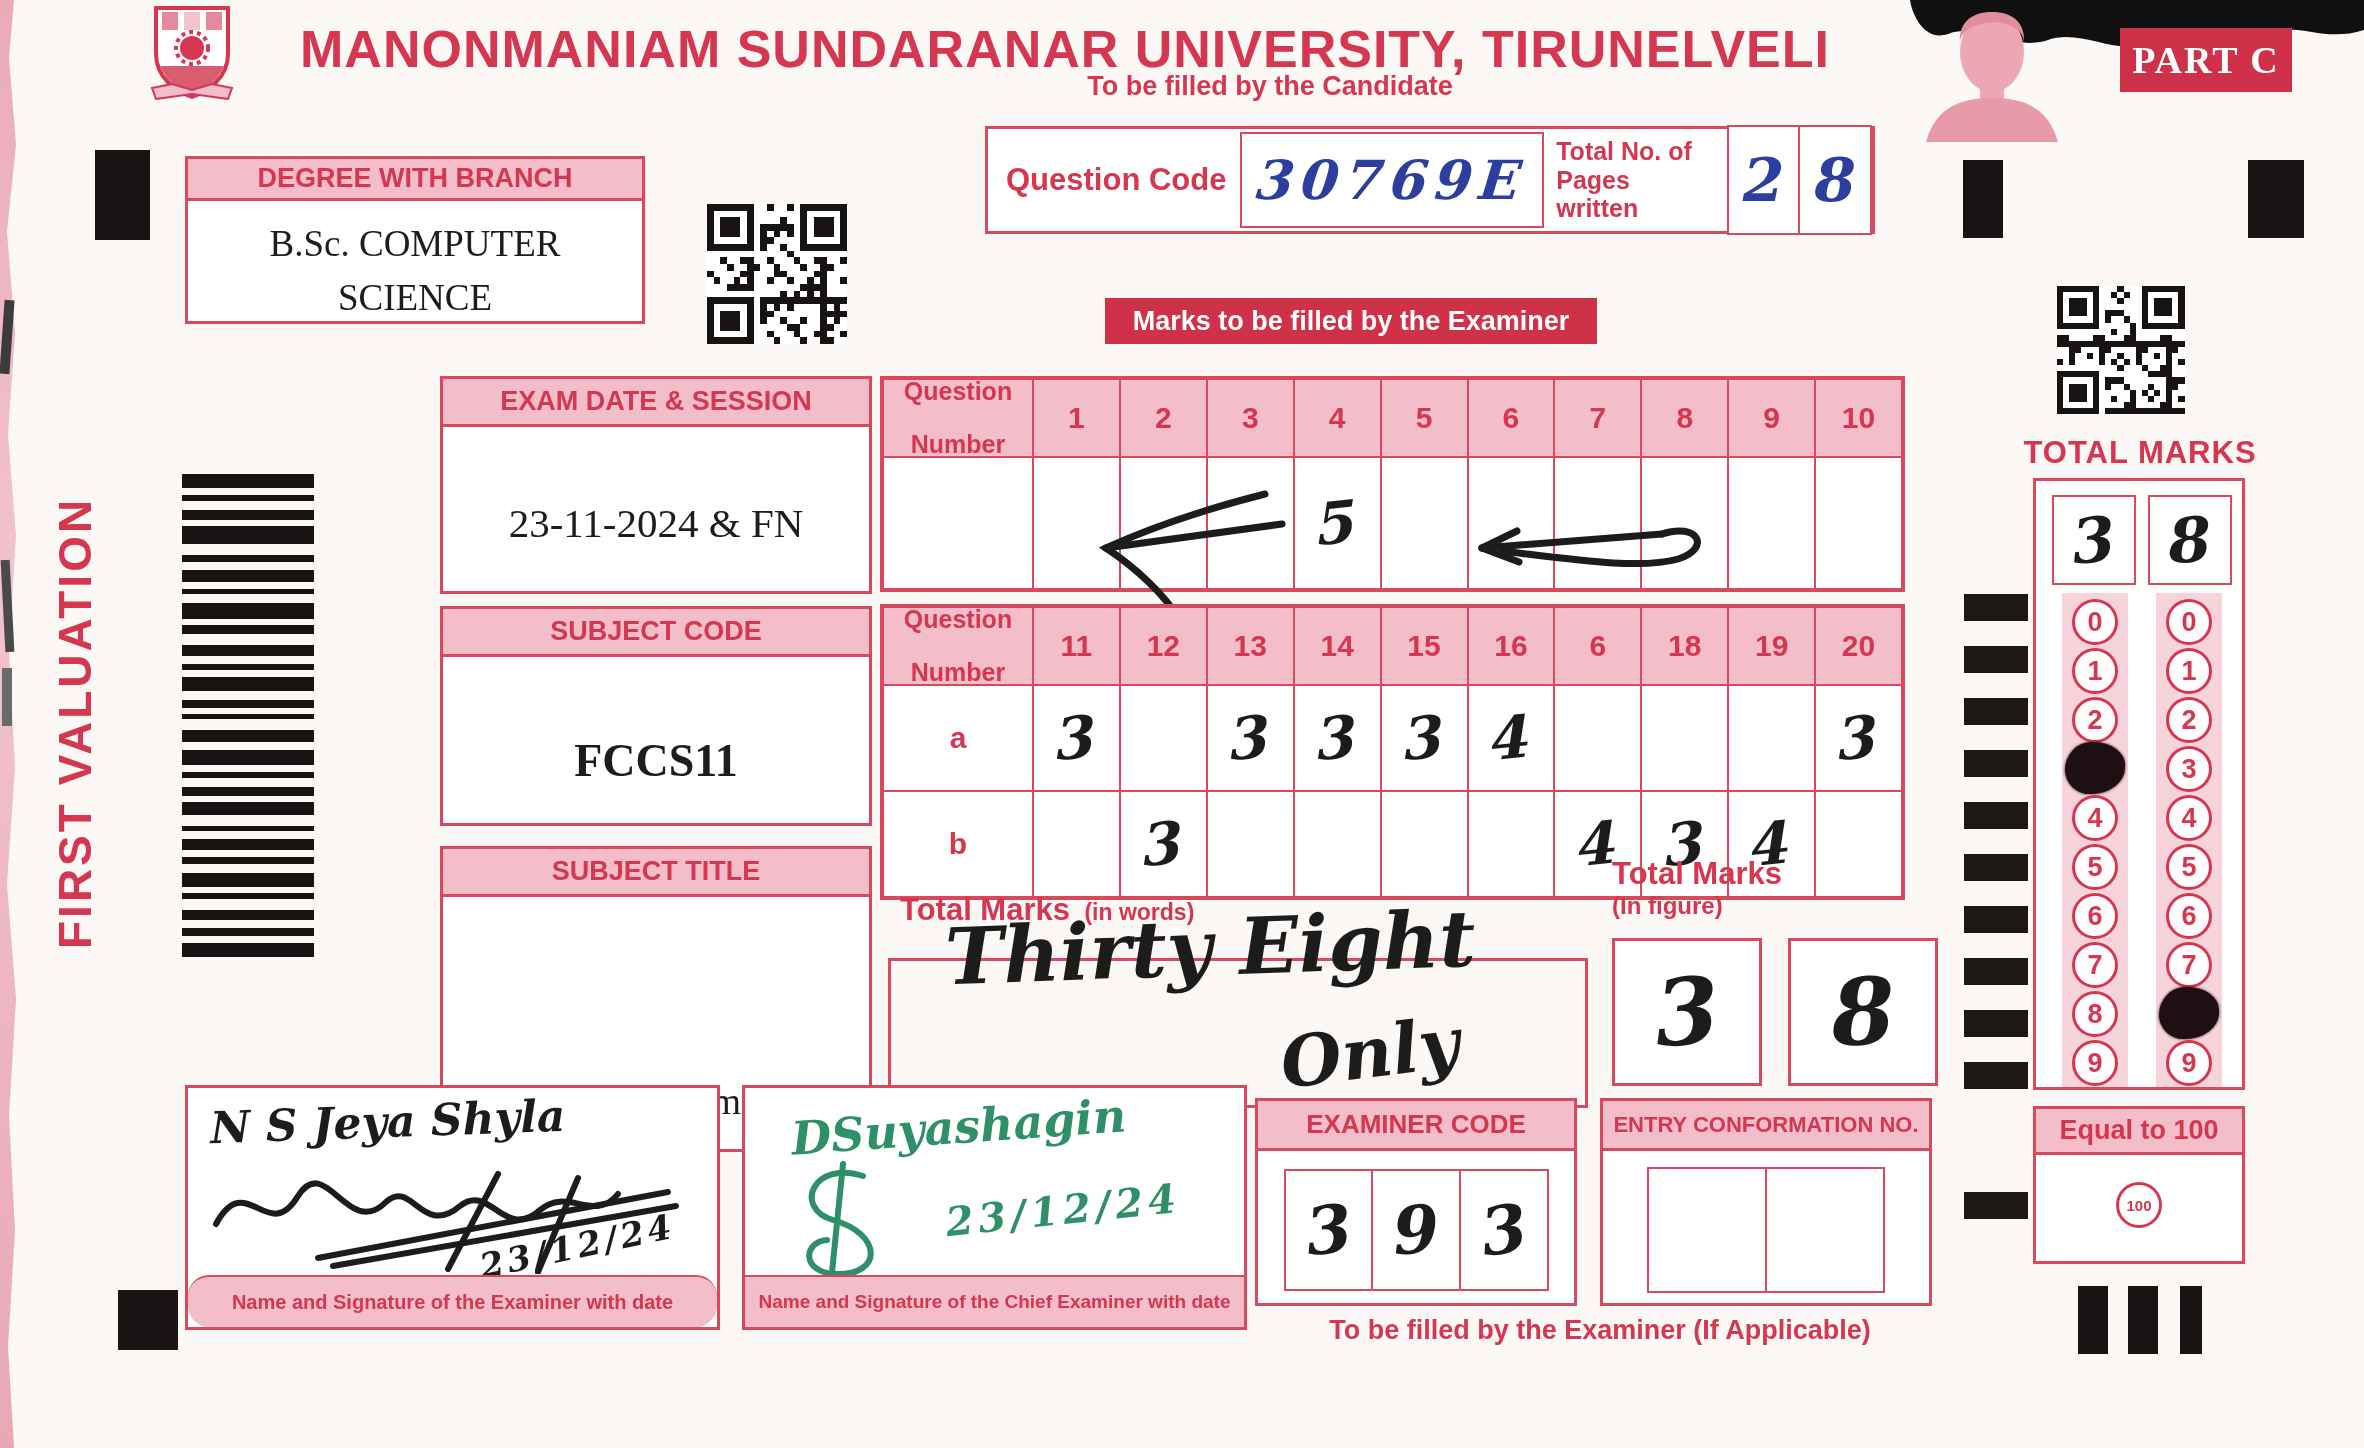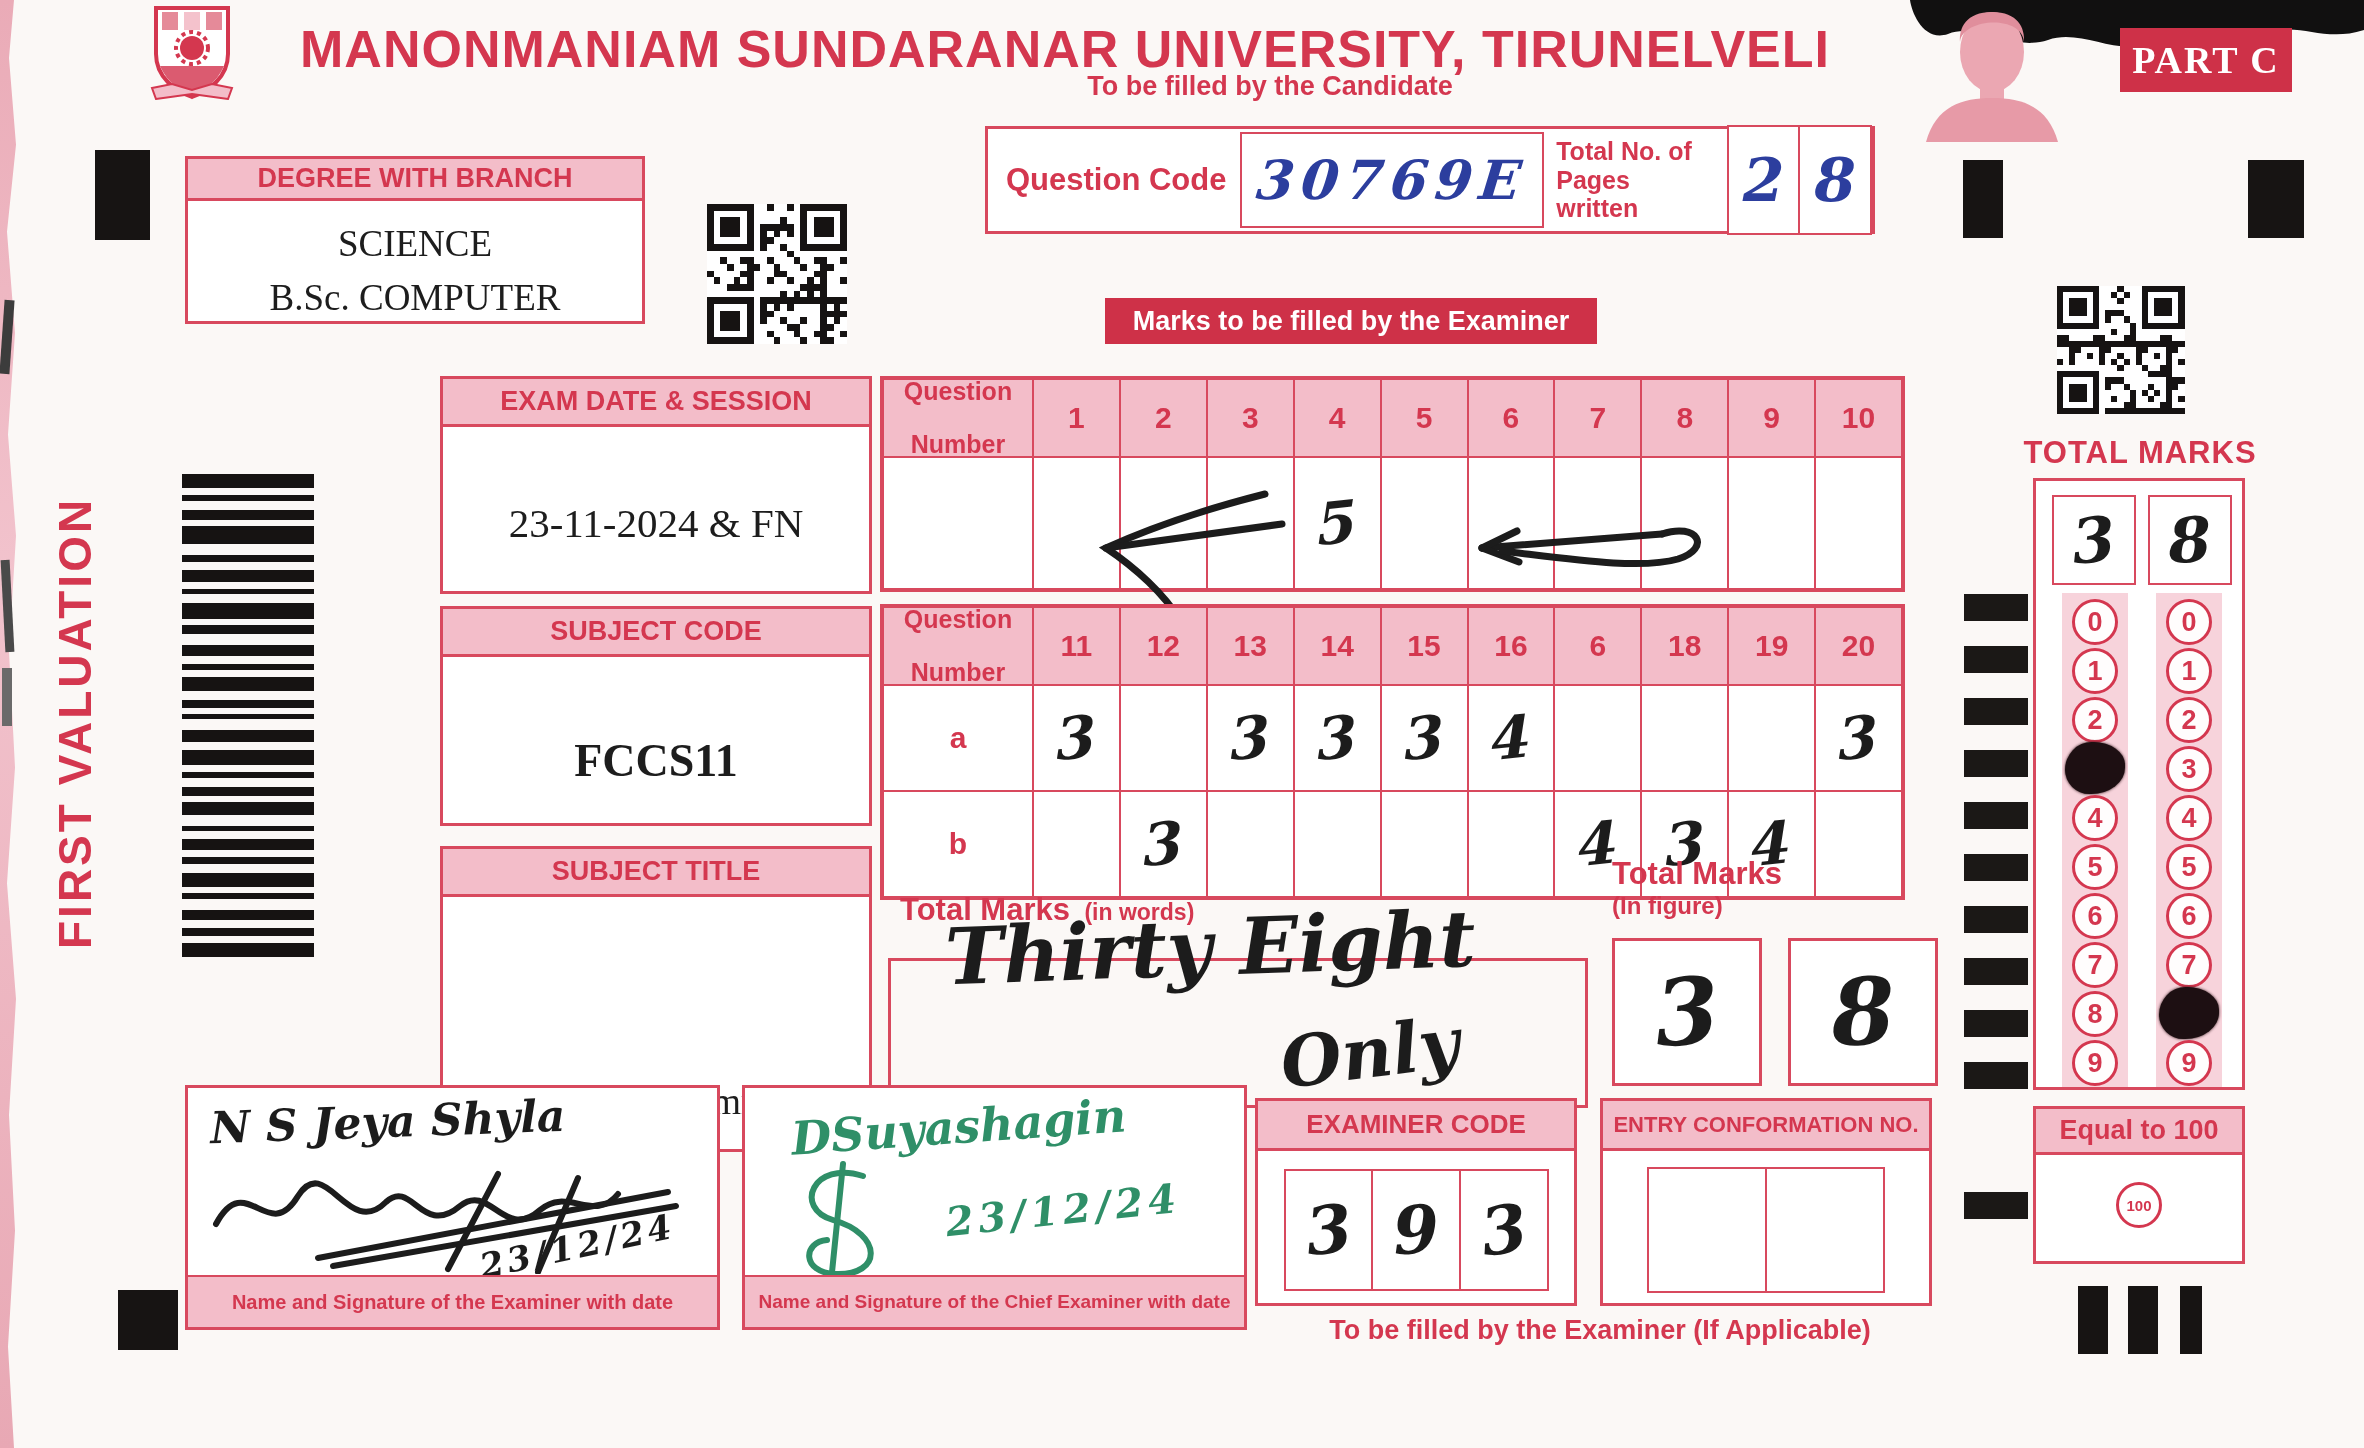--- a/index.html
+++ b/index.html
@@ -102,22 +102,22 @@
 <div class="blackmark" style="left:118px;top:1290px;width:60px;height:60px;"></div>
 <div class="blackmark" style="left:2078px;top:1286px;width:30px;height:68px;"></div>
 <div class="blackmark" style="left:2128px;top:1286px;width:30px;height:68px;"></div>
 <div class="blackmark" style="left:2180px;top:1286px;width:22px;height:68px;"></div>
 
 <div class="abs flexc" style="left:1105px;top:298px;width:492px;height:46px;background:#ce3148;color:#fff;font-weight:bold;font-size:27px;">Marks to be filled by the Examiner</div>
 
 <div class="abs panel" style="left:185px;top:156px;width:460px;height:168px;">
   <div class="pband" style="height:42px;font-size:27px;">DEGREE WITH BRANCH</div>
   <div class="serifv" style="text-align:center;font-size:37px;line-height:1.45;margin-top:16px;">
+    <div>B.Sc. COMPUTER</div>
     <div>SCIENCE</div>
-    <div>B.Sc. COMPUTER</div>
   </div>
 </div>
 
 <svg id="qr1" class="abs" style="left:703px;top:204px;" width="148" height="140" viewBox="0 0 21 21" shape-rendering="crispEdges">
     <rect x="0" y="0" width="21" height="21" fill="#ffffff"></rect>
     <rect x="9" y="0" width="1" height="1" fill="#161312"></rect>
     <rect x="12" y="0" width="1" height="1" fill="#161312"></rect>
     <rect x="11" y="2" width="1" height="1" fill="#161312"></rect>
     <rect x="8" y="3" width="1" height="1" fill="#161312"></rect>
     <rect x="9" y="3" width="1" height="1" fill="#161312"></rect>
@@ -575,21 +575,21 @@
   <svg style="position:absolute;left:10px;top:66px;" width="505" height="120" viewBox="0 0 505 120">
     <g fill="none" stroke="#1c1c1c" stroke-width="6" stroke-linecap="round">
       <path d="M18 70 C48 14 70 92 100 42 C128 -2 150 86 188 48 C214 24 224 84 262 52 C292 28 306 88 342 56 C370 32 396 70 420 40"></path>
       <path d="M120 104 L470 38"></path>
       <path d="M135 112 L478 52"></path>
       <path d="M300 20 L250 115"></path>
       <path d="M380 24 L340 118"></path>
     </g>
   </svg>
   <div class="hw" style="position:absolute;left:290px;top:138px;font-size:34px;transform:rotate(-12deg);letter-spacing:4px;">23/12/24</div>
-  <div class="capband" style="font-size:20px;">Name and Signature of the Examiner with date</div>
+  <div class="capband" style="font-size:20px;border-radius:21px;">Name and Signature of the Examiner with date</div>
 </div>
 
 <div class="abs panel" style="left:742px;top:1085px;width:505px;height:245px;">
   <div class="hw hw-green" style="position:absolute;left:46px;top:12px;font-size:46px;transform:rotate(-4deg);white-space:nowrap;">DSuyashagin</div>
   <svg style="position:absolute;left:28px;top:70px;" width="180" height="130" viewBox="0 0 180 130">
     <g fill="none" stroke="#2f8f68" stroke-width="6" stroke-linecap="round">
       <path d="M90 18 C40 2 20 50 60 62 C110 76 110 118 62 116 C28 114 30 84 54 82"></path>
       <path d="M70 6 L58 124"></path>
     </g>
   </svg>

